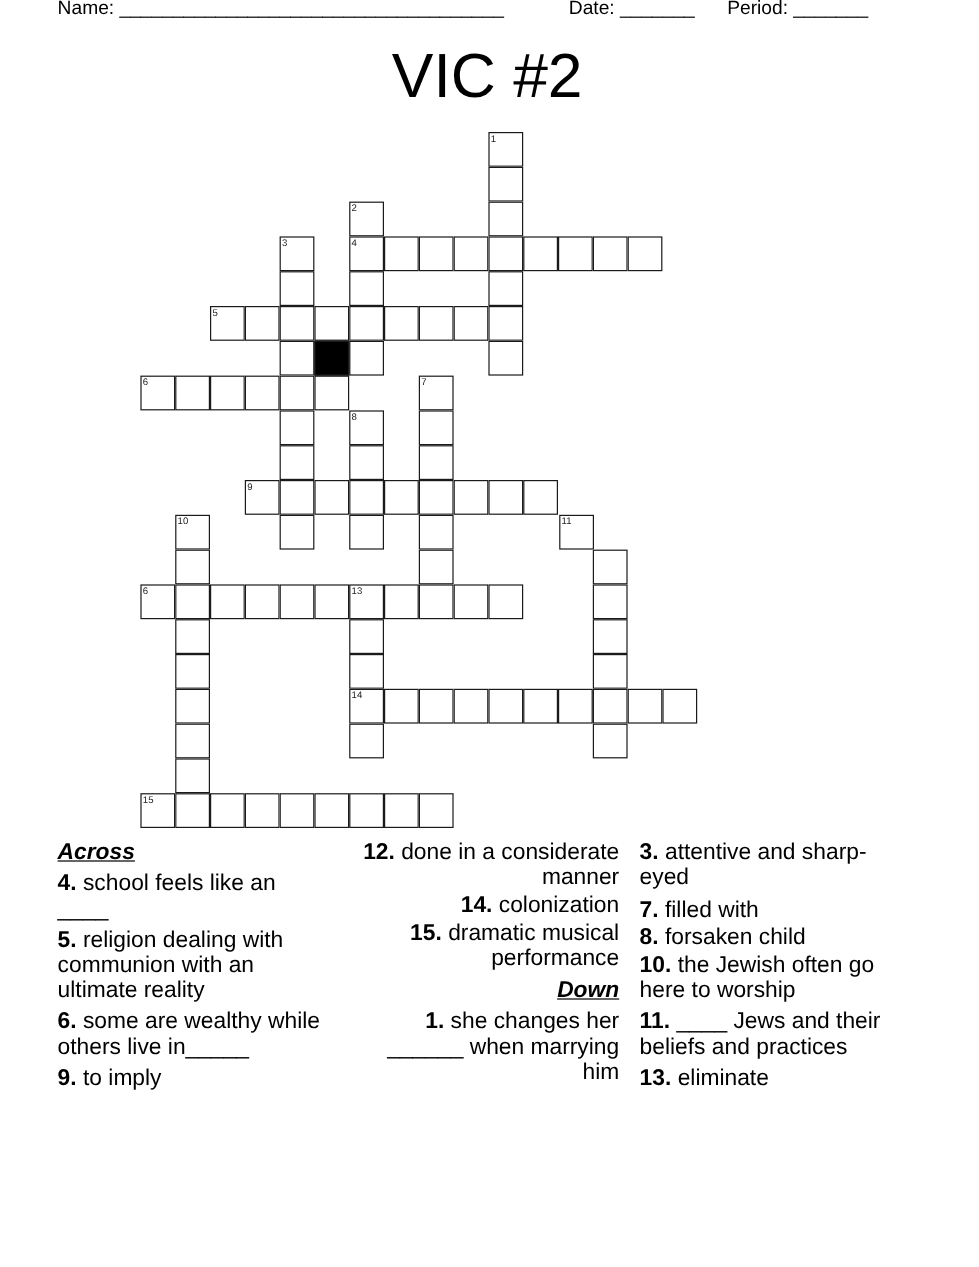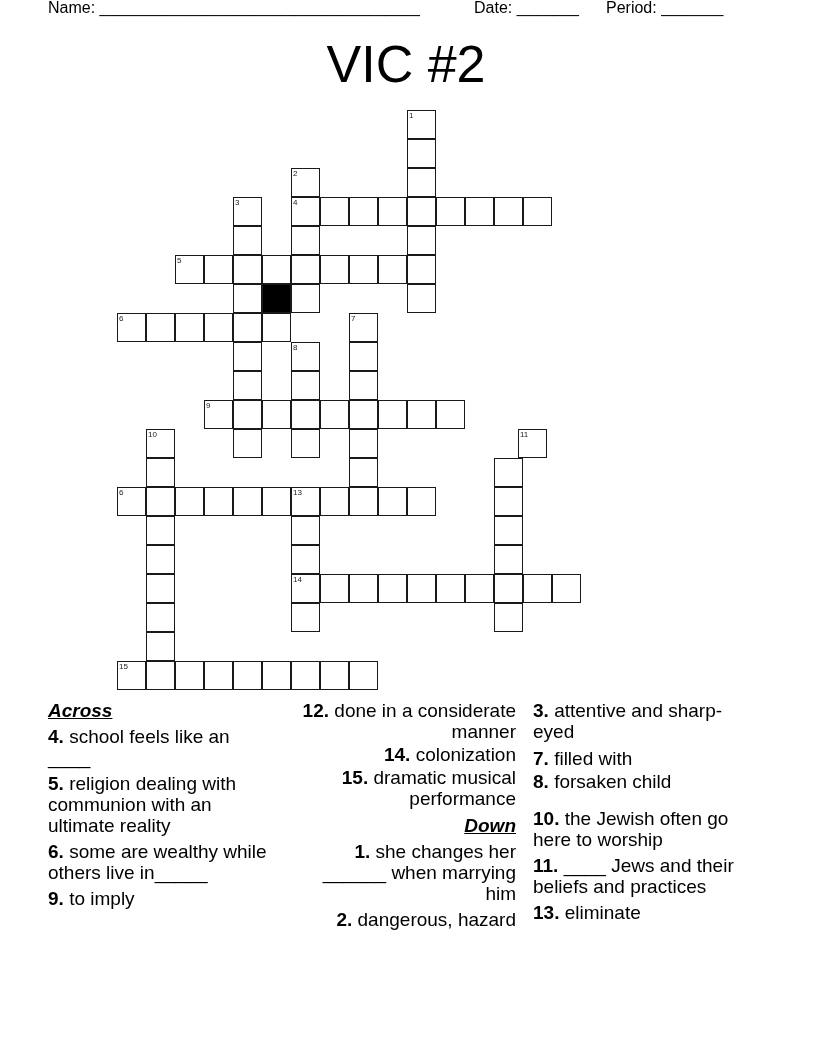--- a/index.html
+++ b/index.html
@@ -124,21 +124,21 @@
       <span class="num">10</span>
     </div>
     <div class="cell" style="left: 146px; top: 458px;"></div>
     <div class="cell" style="left: 146px; top: 487px;"></div>
     <div class="cell" style="left: 146px; top: 516px;"></div>
     <div class="cell" style="left: 146px; top: 545px;"></div>
     <div class="cell" style="left: 146px; top: 574px;"></div>
     <div class="cell" style="left: 146px; top: 603px;"></div>
     <div class="cell" style="left: 146px; top: 632px;"></div>
     <div class="cell" style="left: 146px; top: 661px;"></div>
-    <div class="cell" style="left: 518px; top: 429px;">
+    <div class="cell" style="left: 466px; top: 429px;">
       <span class="num">11</span>
     </div>
     <div class="cell" style="left: 494px; top: 458px;"></div>
     <div class="cell" style="left: 494px; top: 487px;"></div>
     <div class="cell" style="left: 494px; top: 516px;"></div>
     <div class="cell" style="left: 494px; top: 545px;"></div>
     <div class="cell" style="left: 494px; top: 574px;"></div>
     <div class="cell" style="left: 494px; top: 603px;"></div>
     <div class="cell" style="left: 117px; top: 487px;">
       <span class="num">6</span>
@@ -187,23 +187,22 @@
   <div class="clue"><b>6.</b><span> some are wealthy while others live in_____</span></div>
   <div class="clue"><b>9.</b><span> to imply</span></div>
 </div>
 
 <div class="clues col2">
   <div class="clue" style="margin-bottom:2px"><b>12.</b><span> done in a considerate manner</span></div>
   <div class="clue" style="margin-bottom:2px"><b>14.</b><span> colonization</span></div>
   <div class="clue"><b>15.</b><span> dramatic musical performance</span></div>
   <div class="heading down">Down</div>
   <div class="clue"><b>1.</b><span> she changes her ______ when marrying him</span></div>
-  <div class="clue"><b>2.</b><span> dangerous, hazard</span></div>
 </div>
 
 <div class="clues col3">
   <div class="clue" style="margin-bottom:6px"><b>3.</b><span> attentive and sharp-eyed</span></div>
   <div class="clue" style="margin-bottom:2px"><b>7.</b><span> filled with</span></div>
-  <div class="clue" style="margin-bottom:16px"><b>8.</b><span> forsaken child</span></div>
+  <div class="clue" style="margin-bottom:2px"><b>8.</b><span> forsaken child</span></div>
   <div class="clue"><b>10.</b><span> the Jewish often go here to worship</span></div>
   <div class="clue"><b>11.</b><span> ____ Jews and their beliefs and practices</span></div>
   <div class="clue"><b>13.</b><span> eliminate</span></div>
 </div>
 
 </body></html>

